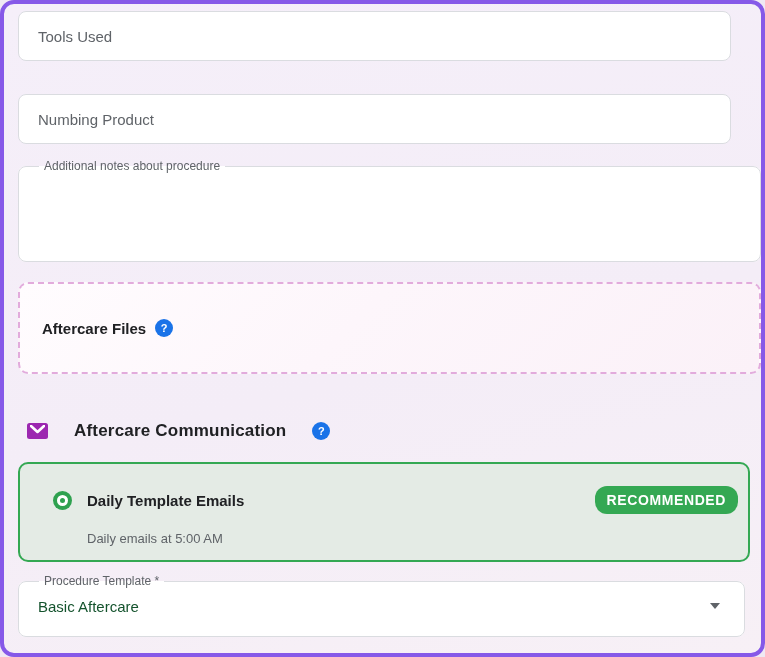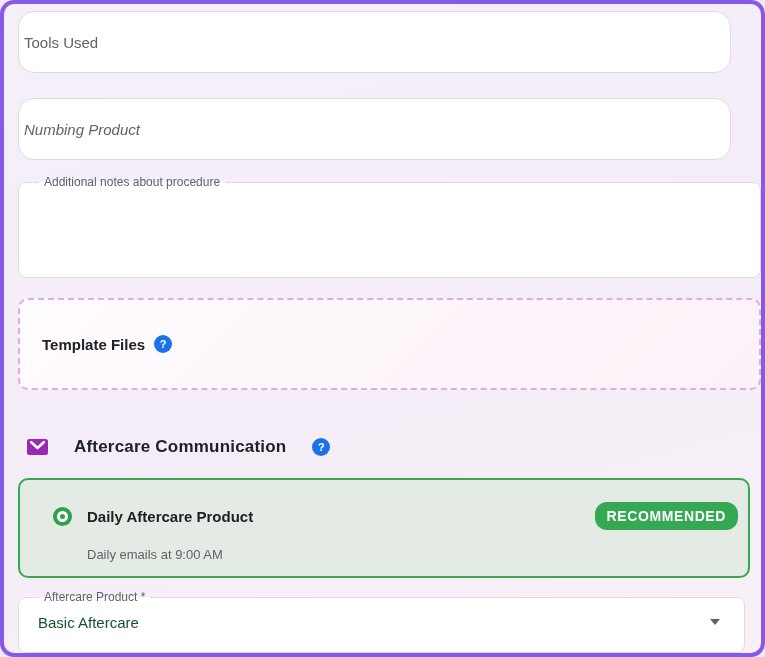--- a/index.html
+++ b/index.html
@@ -15,33 +15,33 @@
     border-radius: 14px;
     background: linear-gradient(165deg, #f5eff9 0%, #f4edf7 55%, #f7f0f6 100%);
     overflow: hidden;
     padding: 7px 0 0 14px;
   }
 
   
   .text-input {
     display: block;
     width: calc(100% - 30px);
-    height: 62px;
+    height: 50px;
     margin-right: 16px;
     background: #ffffff;
     border: 1px solid #dadce0;
-    border-radius: 16px;
-    padding: 0 5px;
+    border-radius: 8px;
+    padding: 0 19px;
     font-family: "Liberation Sans", sans-serif;
     font-size: 15px;
     color: #3c4043;
     outline: none;
   }
   .text-input::placeholder { color: #5f6368; opacity: 1; }
-  .text-input.second { margin-top: 25px; font-style: italic; }
+  .text-input.second { margin-top: 33px; }
 
   
   fieldset.notched {
     margin: 0 0 0 0;
     border: 1px solid #dadce0;
     border-radius: 8px;
     background: #ffffff;
     padding: 0 14px;
     min-inline-size: 0;
   }
@@ -205,48 +205,48 @@
   <input class="text-input" type="text" placeholder="Tools Used" style="">
 
   <input class="text-input second" type="text" placeholder="Numbing Product" style="">
 
   <fieldset class="notched notes-field">
     <legend>Additional notes about procedure</legend>
     <textarea style=""></textarea>
   </fieldset>
 
   <div class="dropzone">
-    <span class="dropzone-title">Template Files</span>
+    <span class="dropzone-title">Aftercare Files</span>
     <span class="help-icon">?</span>
   </div>
 
   <div class="section-header">
     <span class="email-icon">
       <svg width="15" height="10" viewBox="0 0 15 10">
         <path d="M1 1 L7.5 7 L14 1" fill="none" stroke="#ffffff" stroke-width="2.6" stroke-linecap="round" stroke-linejoin="round"></path>
       </svg>
     </span>
     <span class="section-title">Aftercare Communication</span>
     <span class="help-icon">?</span>
   </div>
 
   <div class="option-card">
     <div class="option-row">
       <span class="radio-outer">
         <span class="radio-ring">
             <span class="radio-dot"></span>
           </span>
       </span>
-      <span class="option-title">Daily Aftercare Product</span>
+      <span class="option-title">Daily Template Emails</span>
       <span class="badge">RECOMMENDED</span>
     </div>
-    <div class="option-subtitle">Daily emails at 9:00 AM</div>
+    <div class="option-subtitle">Daily emails at 5:00 AM</div>
   </div>
 
   <fieldset class="notched select-field">
-    <legend>Aftercare Product *</legend>
+    <legend>Procedure Template *</legend>
     <div class="select-value-row">
       <span class="select-value">Basic Aftercare</span>
       <span class="dropdown-arrow"></span>
     </div>
   </fieldset>
 
 </div>
 
 </body></html>

